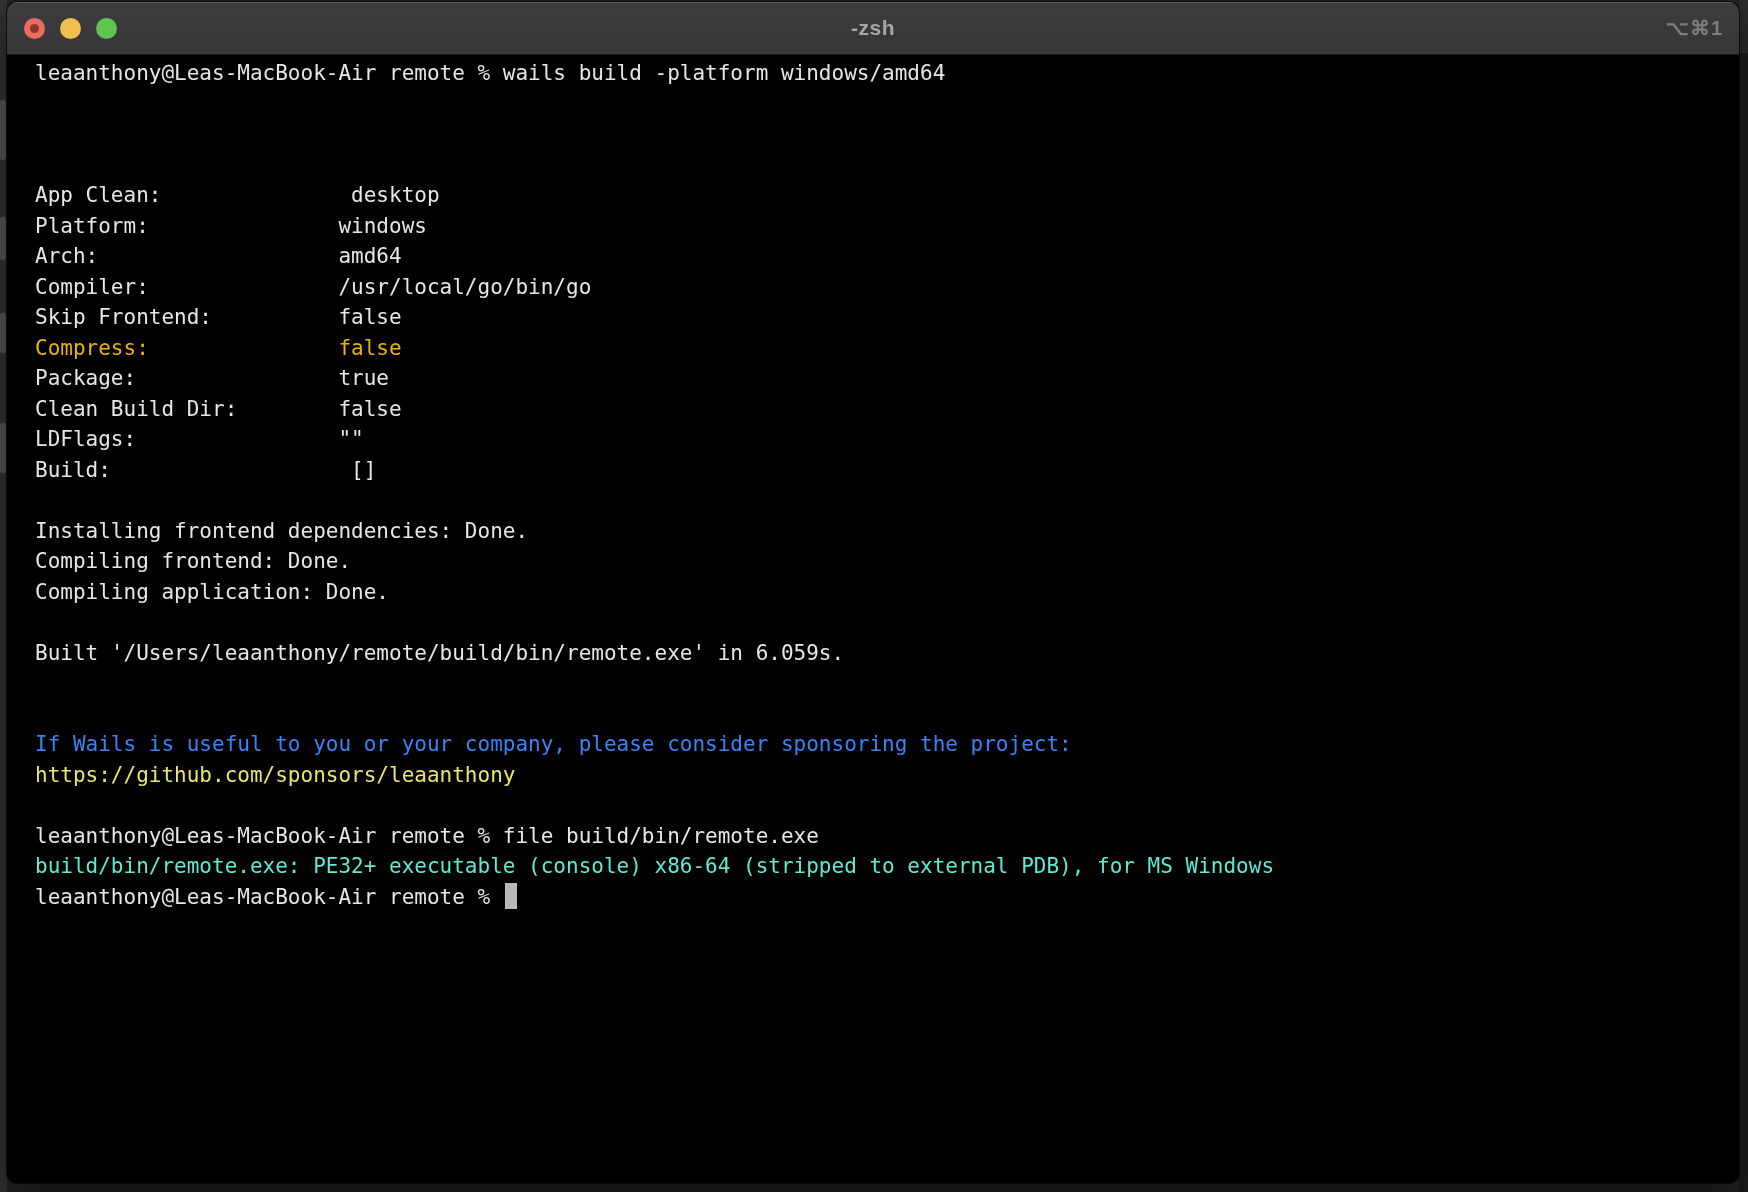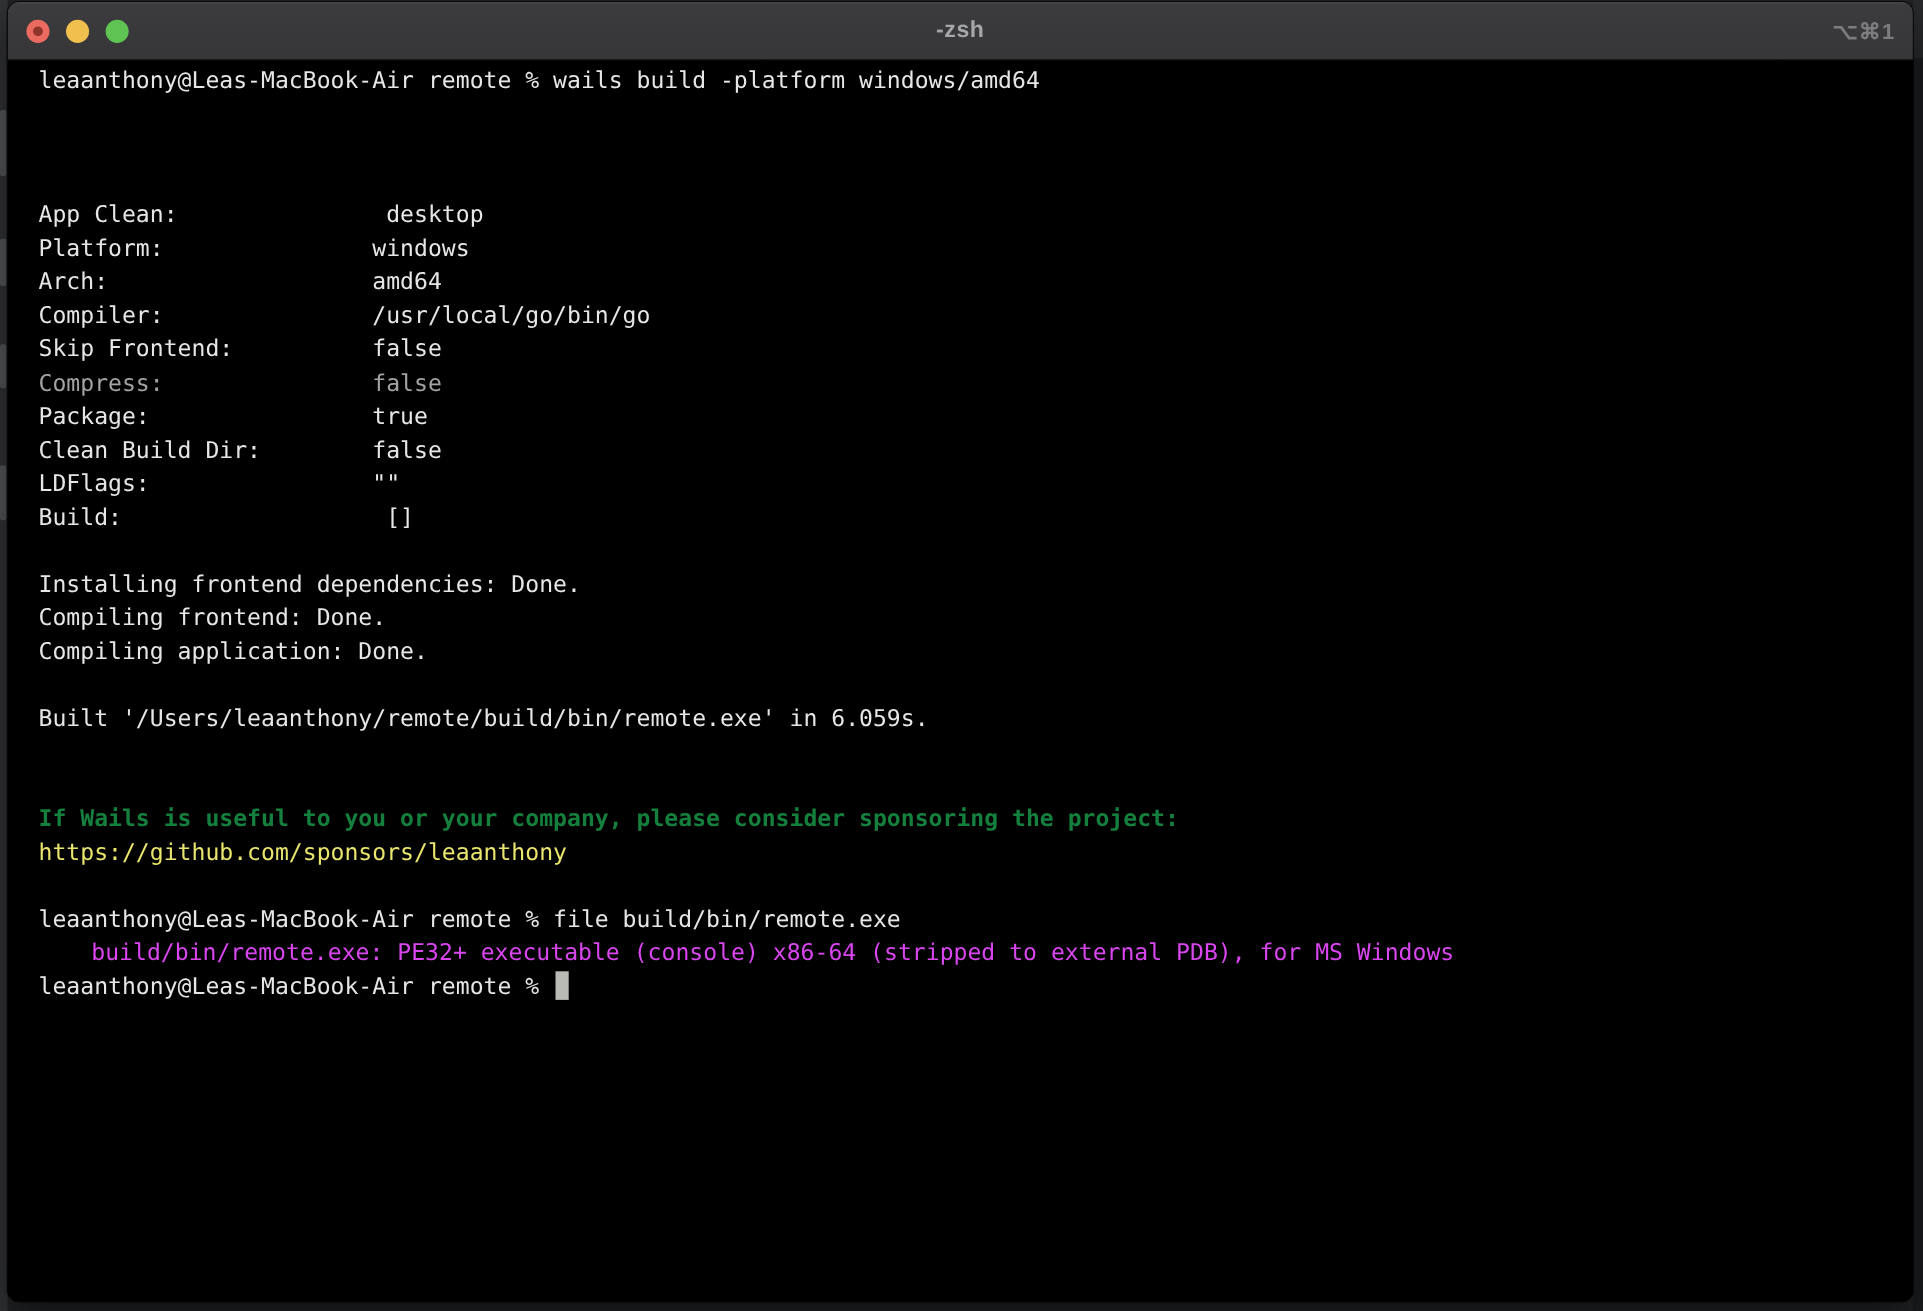--- a/index.html
+++ b/index.html
@@ -168,34 +168,34 @@
   <div class="terminal-screen">
       <div class="term-line"><span style="color: rgb(230, 230, 230);">leaanthony@Leas-MacBook-Air remote % wails build -platform windows/amd64</span></div>
       <div class="term-line"></div>
       <div class="term-line"></div>
       <div class="term-line"></div>
       <div class="term-line"><span style="color: rgb(230, 230, 230);">App Clean:               desktop</span></div>
       <div class="term-line"><span style="color: rgb(230, 230, 230);">Platform:               windows</span></div>
       <div class="term-line"><span style="color: rgb(230, 230, 230);">Arch:                   amd64</span></div>
       <div class="term-line"><span style="color: rgb(230, 230, 230);">Compiler:               /usr/local/go/bin/go</span></div>
       <div class="term-line"><span style="color: rgb(230, 230, 230);">Skip Frontend:          false</span></div>
-      <div class="term-line"><span style="color: #a3a3a3;">Compress:               false</span></div>
+      <div class="term-line"><span style="color: #eab308;">Compress:               false</span></div>
       <div class="term-line"><span style="color: rgb(230, 230, 230);">Package:                true</span></div>
       <div class="term-line"><span style="color: rgb(230, 230, 230);">Clean Build Dir:        false</span></div>
       <div class="term-line"><span style="color: rgb(230, 230, 230);">LDFlags:                ""</span></div>
       <div class="term-line"><span style="color: rgb(230, 230, 230);">Build:                   []</span></div>
       <div class="term-line"></div>
       <div class="term-line"><span style="color: rgb(230, 230, 230);">Installing frontend dependencies: Done.</span></div>
       <div class="term-line"><span style="color: rgb(230, 230, 230);">Compiling frontend: Done.</span></div>
       <div class="term-line"><span style="color: rgb(230, 230, 230);">Compiling application: Done.</span></div>
       <div class="term-line"></div>
       <div class="term-line"><span style="color: rgb(230, 230, 230);">Built '/Users/leaanthony/remote/build/bin/remote.exe' in 6.059s.</span></div>
       <div class="term-line"></div>
       <div class="term-line"></div>
-      <div class="term-line"><span style="color: #15803d; font-weight: bold;">If Wails is useful to you or your company, please consider sponsoring the project:</span></div>
+      <div class="term-line"><span style="color: #3b82f6;">If Wails is useful to you or your company, please consider sponsoring the project:</span></div>
       <div class="term-line"><span style="color: rgb(233, 229, 109);">https://github.com/sponsors/leaanthony</span></div>
       <div class="term-line"></div>
       <div class="term-line"><span style="color: rgb(230, 230, 230);">leaanthony@Leas-MacBook-Air remote % file build/bin/remote.exe</span></div>
-      <div class="term-line"><span style="color: #d946ef; margin-left: 48px;">build/bin/remote.exe: PE32+ executable (console) x86-64 (stripped to external PDB), for MS Windows</span></div>
+      <div class="term-line"><span style="color: #5eead4;">build/bin/remote.exe: PE32+ executable (console) x86-64 (stripped to external PDB), for MS Windows</span></div>
       <div class="term-line"><span style="color: rgb(230, 230, 230);">leaanthony@Leas-MacBook-Air remote % </span><span class="cursor-block"></span></div>
     </div>
 
 </div>
 
 </body></html>

